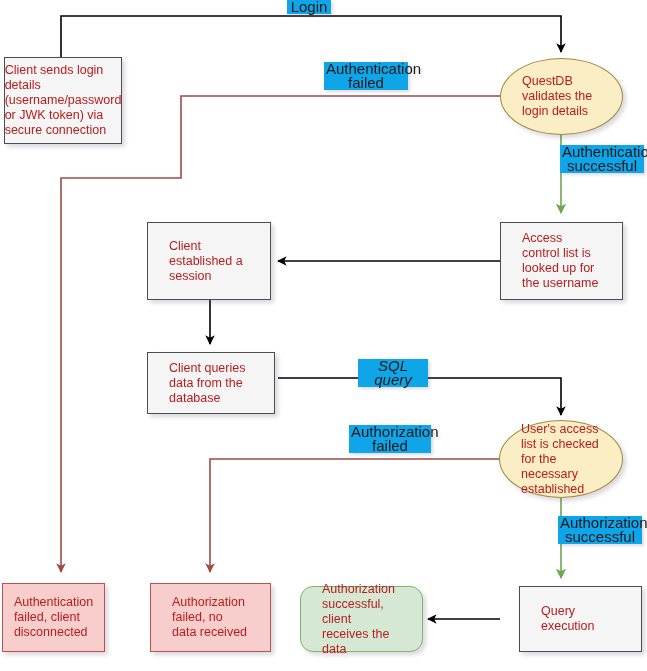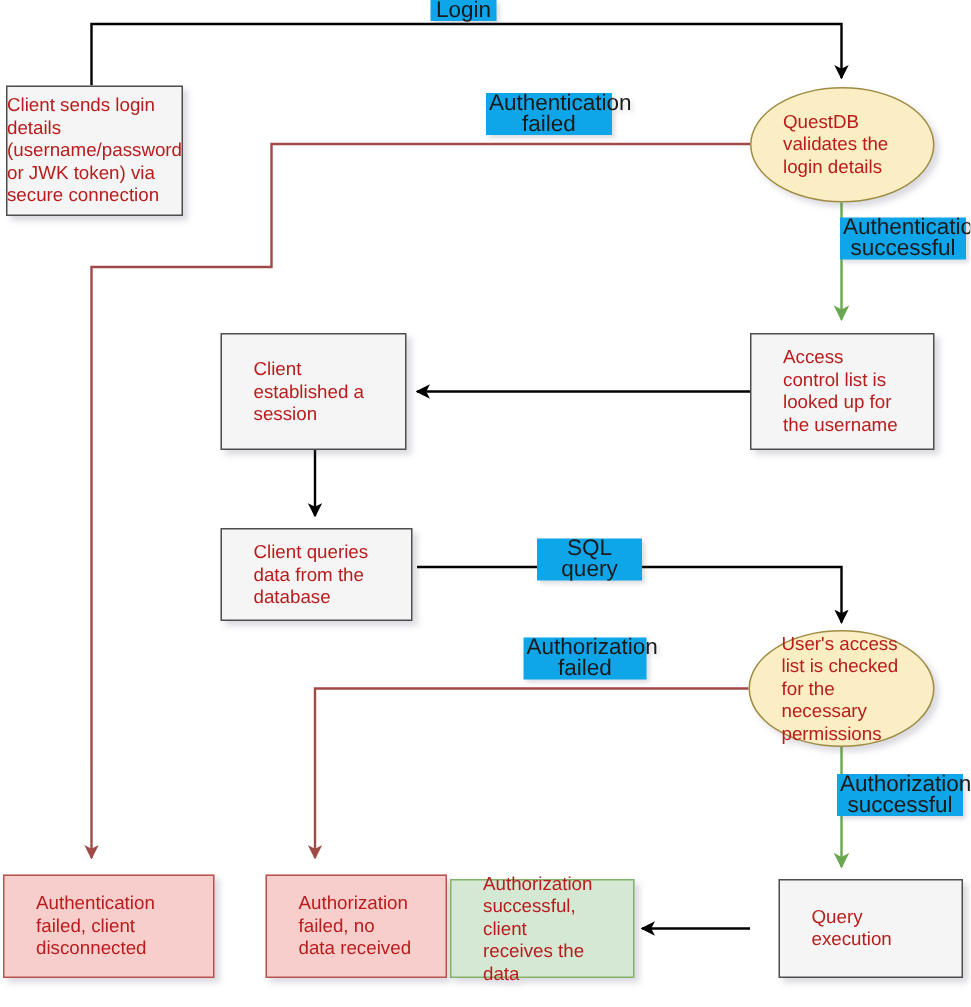--- a/index.html
+++ b/index.html
@@ -134,48 +134,48 @@
 
   <div class="node rect" style="left:500px; top:222px; width:123px; height:78px;">
     <span>Access control list is looked up for the username</span>
   </div>
 
   <div class="node rect" style="left:147px; top:352px; width:128px; height:62px;">
     <span>Client queries data from the database</span>
   </div>
 
   <div class="node ellipse" style="left:499px; top:420px; width:124px; height:78px;">
-    <span>User's access list is checked for the necessary permissions</span>
+    <span>User's access list is checked for the necessary established</span>
   </div>
 
   <div class="node rect" style="left:500px; top:586px; width:123px; height:66px;margin-left:19px;">
     <span>Query execution</span>
   </div>
 
-  <div class="node rect-pink" style="left:2px; top:583px; width:141px; height:69px;">
+  <div class="node rect-pink" style="left:2px; top:583px; width:103px; height:69px;">
     <span>Authentication failed, client disconnected</span>
   </div>
 
-  <div class="node rect-pink" style="left:150px; top:583px; width:121px; height:69px;margin-left:27px;">
+  <div class="node rect-pink" style="left:150px; top:583px; width:121px; height:69px;">
     <span>Authorization failed, no data received</span>
   </div>
 
-  <div class="node rect-green" style="left:300px; top:586px; width:123px; height:66px;">
+  <div class="node rect-green" style="left:300px; top:586px; width:123px; height:66px;border-radius:13px;">
     <span>Authorization successful, client receives the data</span>
   </div>
 
   <div class="edge-label" style="left:287px; top:0px; width:40px;">Login</div>
 
   <div class="edge-label" style="left:324px; top:62px; width:80px;">Authentication
 failed</div>
 
   <div class="edge-label" style="left:560px; top:145px; width:80px;">Authentication
 successful</div>
 
-  <div class="edge-label" style="left:358px; top:359px; width:66px;">SQL query</div>
+  <div class="edge-label" style="left:358px; top:359px; width:66px;font-style:italic;">SQL query</div>
 
   <div class="edge-label" style="left:349px; top:425px; width:78px;">Authorization
 failed</div>
 
   <div class="edge-label" style="left:558px; top:516px; width:80px;">Authorization
 successful</div>
 
 </div>
 
 </body></html>

